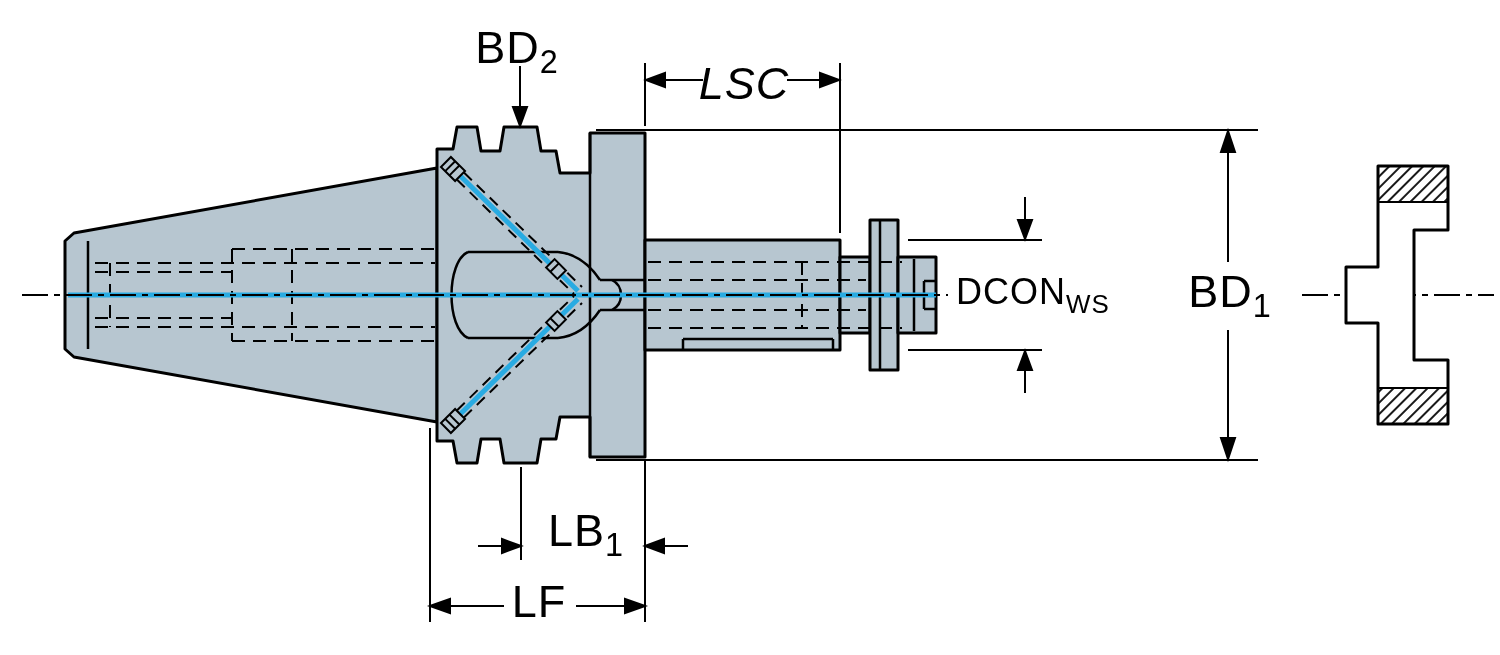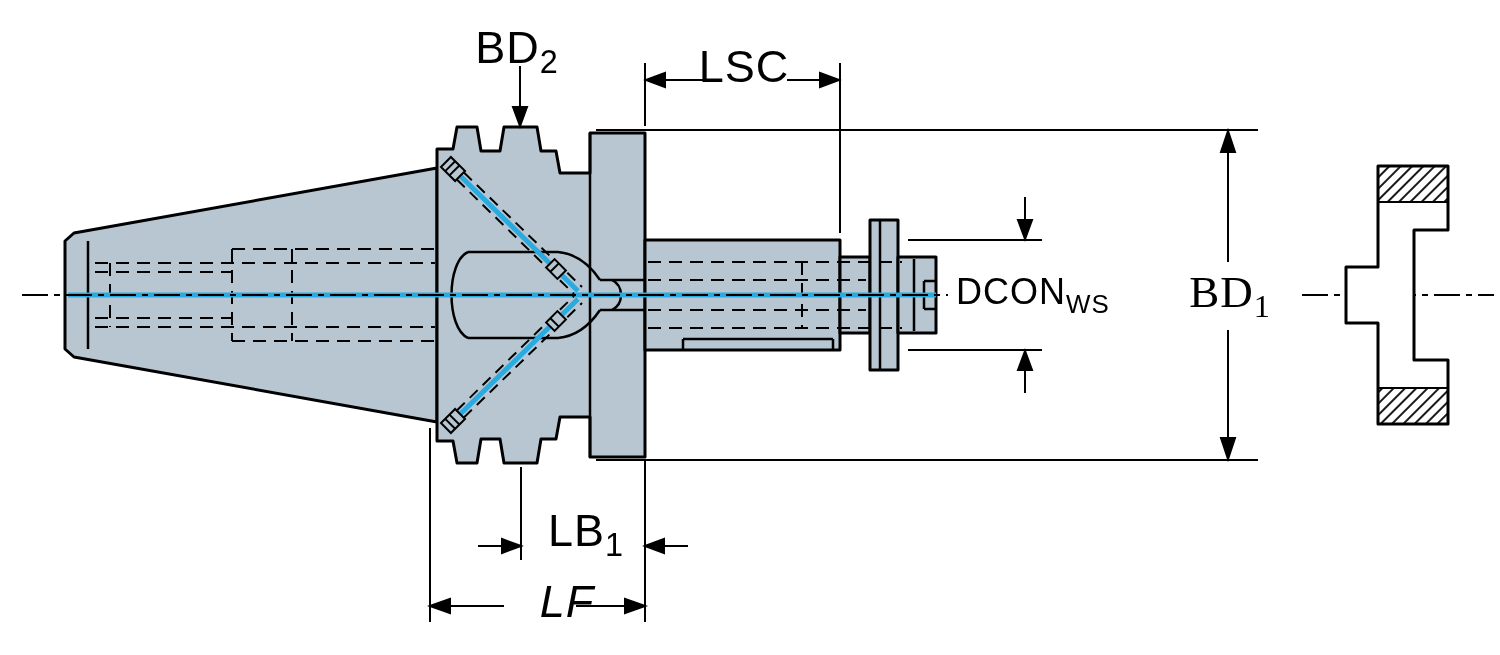--- a/index.html
+++ b/index.html
@@ -166,31 +166,31 @@
     <path fill="#ffffff" stroke-width="3" d="M1378,166 H1448 V230 H1414 V360 H1448 V424 H1378 V323 H1346 V267 H1378 Z"></path>
     <rect x="1378" y="166" width="70" height="36" fill="url(#hatch)" stroke-width="2"></rect>
     <rect x="1378" y="388" width="70" height="36" fill="url(#hatch)" stroke-width="2"></rect>
   </g>
 </svg>
 
 <div class="dim-label" style="left:517px; top:40px;margin-top:12px;">
   <span>BD</span><span class="sub">2</span>
 </div>
 
-<div class="dim-label" style="left:744px; top:71px;">
+<div class="dim-label" style="left:744px; top:88px;font-style:italic;">
   <span>LSC</span><span class="sub"></span>
 </div>
 
 <div class="dim-label big left-align" style="left:956px; top:296px;">
   <span>DCON</span><span class="sub">WS</span>
 </div>
 
-<div class="dim-label" style="left:1230px; top:296px;font-family:Liberation Serif, serif;">
+<div class="dim-label" style="left:1230px; top:296px;">
   <span>BD</span><span class="sub">1</span>
 </div>
 
 <div class="dim-label" style="left:586px; top:535px;">
   <span>LB</span><span class="sub">1</span>
 </div>
 
-<div class="dim-label" style="left:567px; top:606px;font-style:italic;">
+<div class="dim-label" style="left:539px; top:606px;">
   <span>LF</span><span class="sub"></span>
 </div>
 
 </body></html>

